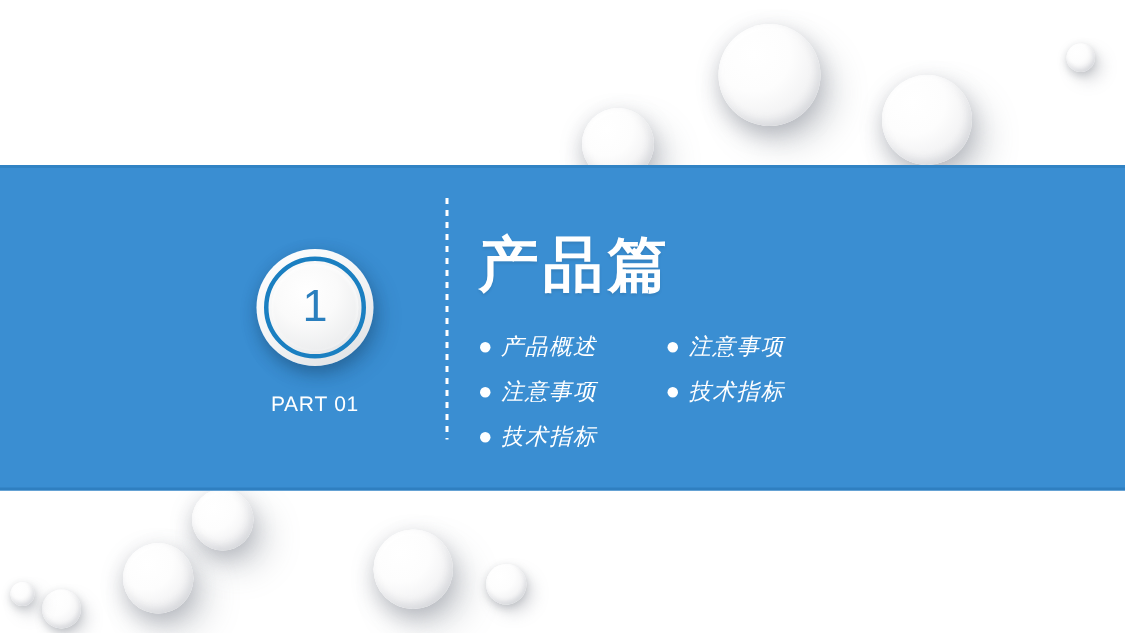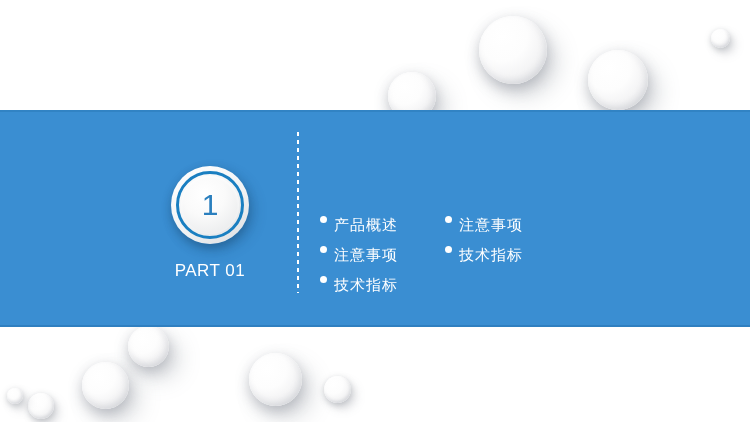--- a/index.html
+++ b/index.html
@@ -102,21 +102,21 @@
     font-weight: 400;
     letter-spacing: 0;
   }
   #part-label {
     position: absolute;
     left: 150px;
     top: 261px;
     width: 120px;
     text-align: center;
     color: #ffffff;
-    font-size: 17px;
+    font-size: 14px;
     letter-spacing: 0.5px;
   }
 
   
   #dashed-divider {
     position: absolute;
     left: 297px;
     top: 132px;
     width: 2px;
     height: 161px;
@@ -147,24 +147,26 @@
     top: 216px;
     width: 250px;
     display: flex;
     flex-wrap: wrap;
   }
   .bullet-col {
     width: 125px;
   }
   .bullet-item {
     display: flex;
+    align-items: center;
     height: 30px;
     color: #ffffff;
     font-size: 15px;
     letter-spacing: 1px;
+    font-style: italic;
   }
   .bullet-dot {
     width: 7px;
     height: 7px;
     border-radius: 50%;
     background: #ffffff;
     margin-right: 7px;
     flex: 0 0 auto;
   }
 </style>
@@ -192,20 +194,21 @@
     <div id="badge-ring"></div>
     <div id="badge-inner">
       <span id="badge-number">1</span>
     </div>
   </div>
 
   <div id="part-label">PART 01</div>
 
   <div id="dashed-divider"></div>
 
+  <div id="headline">产品篇</div>
 
   <div id="bullets">
     <div class="bullet-col">
       <div class="bullet-item">
         <span class="bullet-dot"></span>
         <span>产品概述</span>
       </div>
       <div class="bullet-item">
         <span class="bullet-dot"></span>
         <span>注意事项</span>

